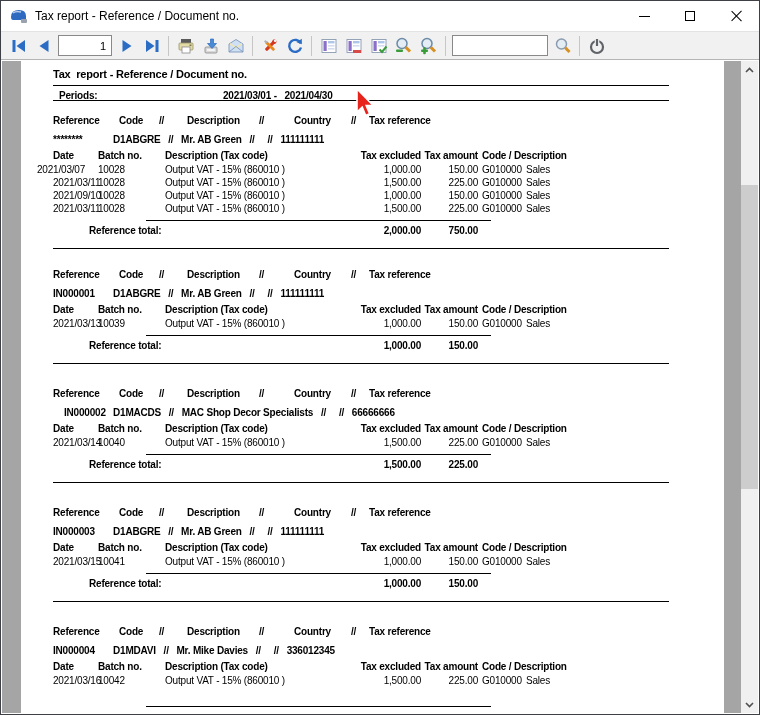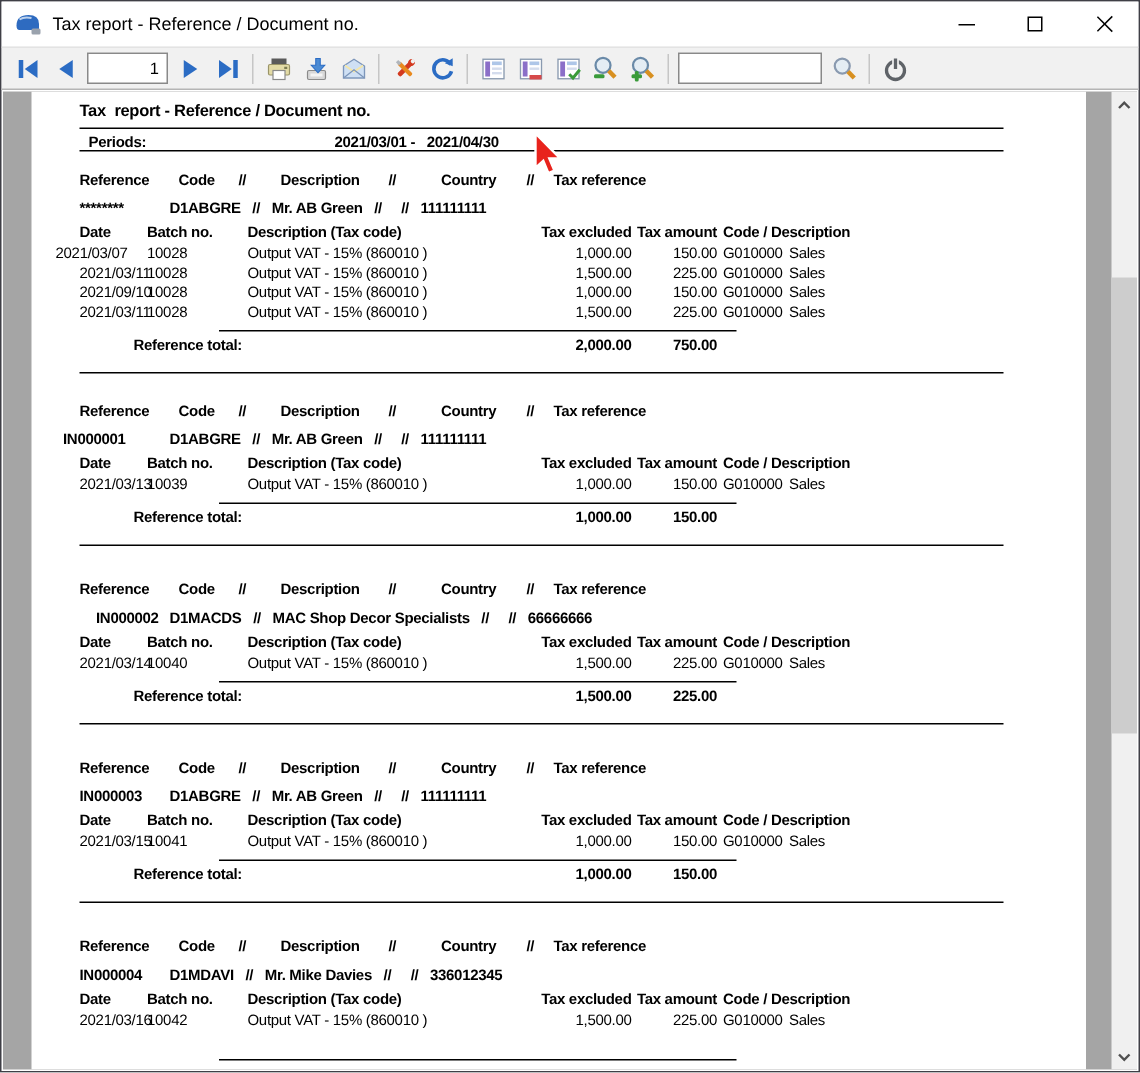--- a/index.html
+++ b/index.html
@@ -268,21 +268,21 @@
             <span class="t b num" style="left: 360px; top: 164px; width: 97px;">750.00</span>
             <div class="hline" style="left: 32px; top: 187px; width: 616px;"></div>
             <span class="t b" style="left: 32px; top: 208px;">Reference</span>
             <span class="t b" style="left: 98px; top: 208px;">Code</span>
             <span class="t b" style="left: 138px; top: 208px;">//</span>
             <span class="t b" style="left: 166px; top: 208px;">Description</span>
             <span class="t b" style="left: 238px; top: 208px;">//</span>
             <span class="t b" style="left: 273px; top: 208px;">Country</span>
             <span class="t b" style="left: 330px; top: 208px;">//</span>
             <span class="t b" style="left: 348px; top: 208px;">Tax reference</span>
-            <span class="t b" style="left: 21px; top: 227px;">IN000001</span>
+            <span class="t b" style="left: 32px; top: 227px;">IN000001</span>
             <span class="t b" style="left: 92px; top: 227px;">D1ABGRE&nbsp;&nbsp;&nbsp;//&nbsp;&nbsp;&nbsp;Mr. AB Green&nbsp;&nbsp;&nbsp;//&nbsp;&nbsp;&nbsp;&nbsp;&nbsp;//&nbsp;&nbsp;&nbsp;111111111</span>
             <span class="t b" style="left: 32px; top: 243px;">Date</span>
             <span class="t b" style="left: 77px; top: 243px;">Batch no.</span>
             <span class="t b" style="left: 144px; top: 243px;">Description (Tax code)</span>
             <span class="t b num" style="left: 250px; top: 243px; width: 150px;">Tax excluded</span>
             <span class="t b num" style="left: 360px; top: 243px; width: 97px;">Tax amount</span>
             <span class="t b" style="left: 461px; top: 243px;">Code / Description</span>
             <span class="t" style="left: 32px; top: 257px;">2021/03/13</span>
             <span class="t" style="left: 77px; top: 257px;">10039</span>
             <span class="t" style="left: 144px; top: 257px;">Output VAT - 15% (860010 )</span>

